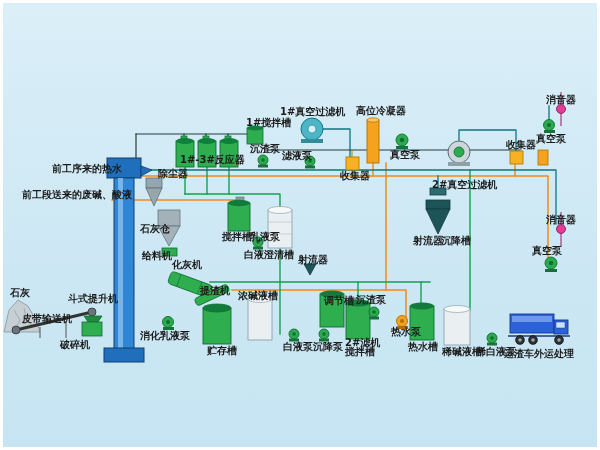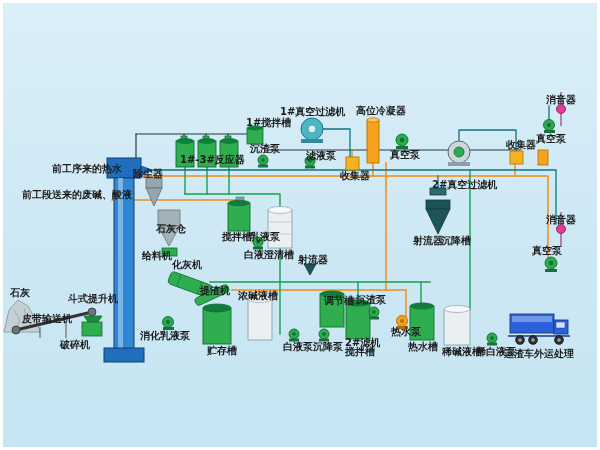--- a/index.html
+++ b/index.html
@@ -325,38 +325,38 @@
       <circle cx="559" cy="340" r="4.5" fill="#2a2f33" stroke="#000" stroke-width="0.5"></circle>
       <circle cx="520" cy="340" r="1.8" fill="#9aa7ad"></circle>
       <circle cx="533" cy="340" r="1.8" fill="#9aa7ad"></circle>
       <circle cx="559" cy="340" r="1.8" fill="#9aa7ad"></circle>
     </g>
   </svg>
 
   <div>
     <div class="lbl" style="left:52px;top:164px">前工序来的热水</div>
     <div class="lbl" style="left:22px;top:190px">前工段送来的废碱、酸液</div>
-    <div class="lbl" style="left:133px;top:169px">除尘器</div>
+    <div class="lbl" style="left:158px;top:169px">除尘器</div>
     <div class="lbl" style="left:180px;top:155px">1#-3#反应器</div>
     <div class="lbl" style="left:246px;top:118px">1#搅拌槽</div>
     <div class="lbl" style="left:250px;top:144px">沉渣泵</div>
     <div class="lbl" style="left:280px;top:107px">1#真空过滤机</div>
-    <div class="lbl" style="left:306px;top:151px">滤液泵</div>
+    <div class="lbl" style="left:282px;top:151px">滤液泵</div>
     <div class="lbl" style="left:356px;top:106px">高位冷凝器</div>
     <div class="lbl" style="left:340px;top:171px">收集器</div>
     <div class="lbl" style="left:390px;top:150px">真空泵</div>
     <div class="lbl" style="left:432px;top:180px">2#真空过滤机</div>
     <div class="lbl" style="left:506px;top:140px">收集器</div>
     <div class="lbl" style="left:536px;top:134px">真空泵</div>
     <div class="lbl" style="left:546px;top:95px">消音器</div>
     <div class="lbl" style="left:546px;top:215px">消音器</div>
     <div class="lbl" style="left:532px;top:246px">真空泵</div>
     <div class="lbl" style="left:413px;top:236px">射流器</div>
     <div class="lbl" style="left:441px;top:236px">沉降槽</div>
-    <div class="lbl" style="left:156px;top:224px">石灰仓</div>
+    <div class="lbl" style="left:140px;top:224px">石灰仓</div>
     <div class="lbl" style="left:142px;top:251px">给料机</div>
     <div class="lbl" style="left:172px;top:260px">化灰机</div>
     <div class="lbl" style="left:222px;top:232px">搅拌槽</div>
     <div class="lbl" style="left:250px;top:232px">乳液泵</div>
     <div class="lbl" style="left:244px;top:250px">白液澄清槽</div>
     <div class="lbl" style="left:298px;top:255px">射流器</div>
     <div class="lbl" style="left:10px;top:288px">石灰</div>
     <div class="lbl" style="left:22px;top:314px">皮带输送机</div>
     <div class="lbl" style="left:60px;top:340px">破碎机</div>
     <div class="lbl" style="left:68px;top:294px">斗式提升机</div>

